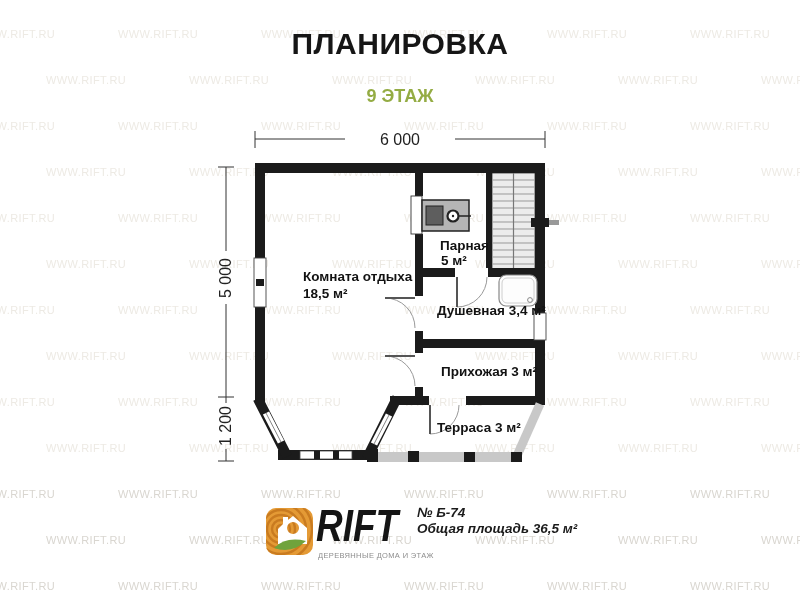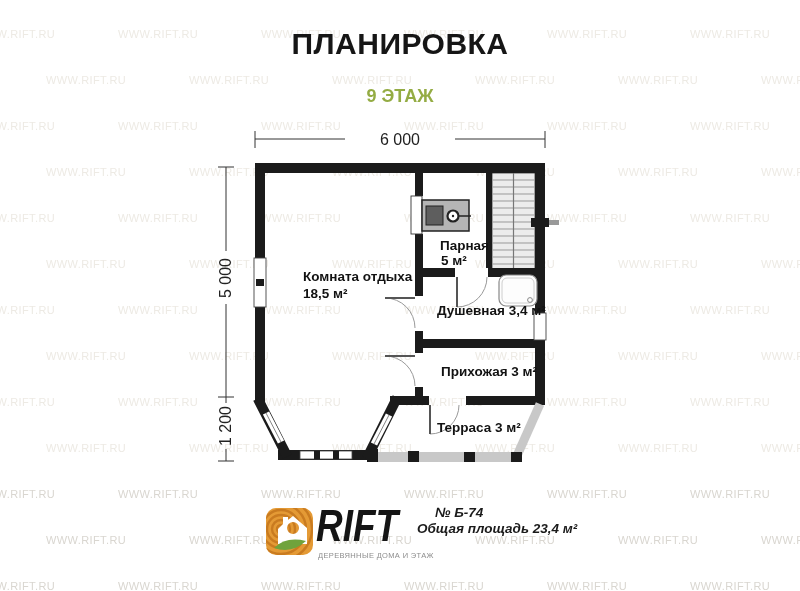--- a/index.html
+++ b/index.html
@@ -40,21 +40,21 @@
   }
   .brand-tagline {
     position:absolute; left:318px; top:551px; z-index:2;
     font-size:7.5px; letter-spacing:.35px; color:#8d8d8d; white-space:nowrap;
   }
   .specs {
     position:absolute; left:417px; top:505px; z-index:2;
     font-style:italic; font-weight:bold; font-size:13.5px; color:#1b1b1b;
     line-height:15.5px; white-space:nowrap;
   }
-  .specs .l1 { margin-left:18px; }
+  .specs .l1 { }
 </style>
 </head>
 <body>
 
 <div class="page">
 
   <div class="wm-layer" id="wm-layer">
       <span class="wm" style="left: -25px; top: 28px;">WWW.RIFT.RU</span>
       <span class="wm" style="left: 118px; top: 28px;">WWW.RIFT.RU</span>
       <span class="wm" style="left: 261px; top: 28px;">WWW.RIFT.RU</span>
@@ -287,16 +287,16 @@
           <circle cx="15" cy="21" r="31"></circle>
       </g>
       <path fill="#ffffff" d="M41,20 L27,8 L22,12 L22,9 L17,9 L17,16 L12,21 L12,36 L41,36 Z M27,14 a6,6 0 1 1 0,12 a6,6 0 1 1 0,-12 Z"></path>
       <path fill="#6fa33c" d="M8,40 Q20,28 40,33 Q26,46 8,40 Z"></path>
     </g>
   </svg>
   <div class="brand">RIFT</div>
   <div class="brand-tagline">ДЕРЕВЯННЫЕ ДОМА И ЭТАЖ</div>
   <div class="specs">
     <div class="l1">№ Б-74</div>
-    <div>Общая площадь 23,4 м²</div>
+    <div>Общая площадь 36,5 м²</div>
   </div>
 
 </div>
 
 </body></html>

